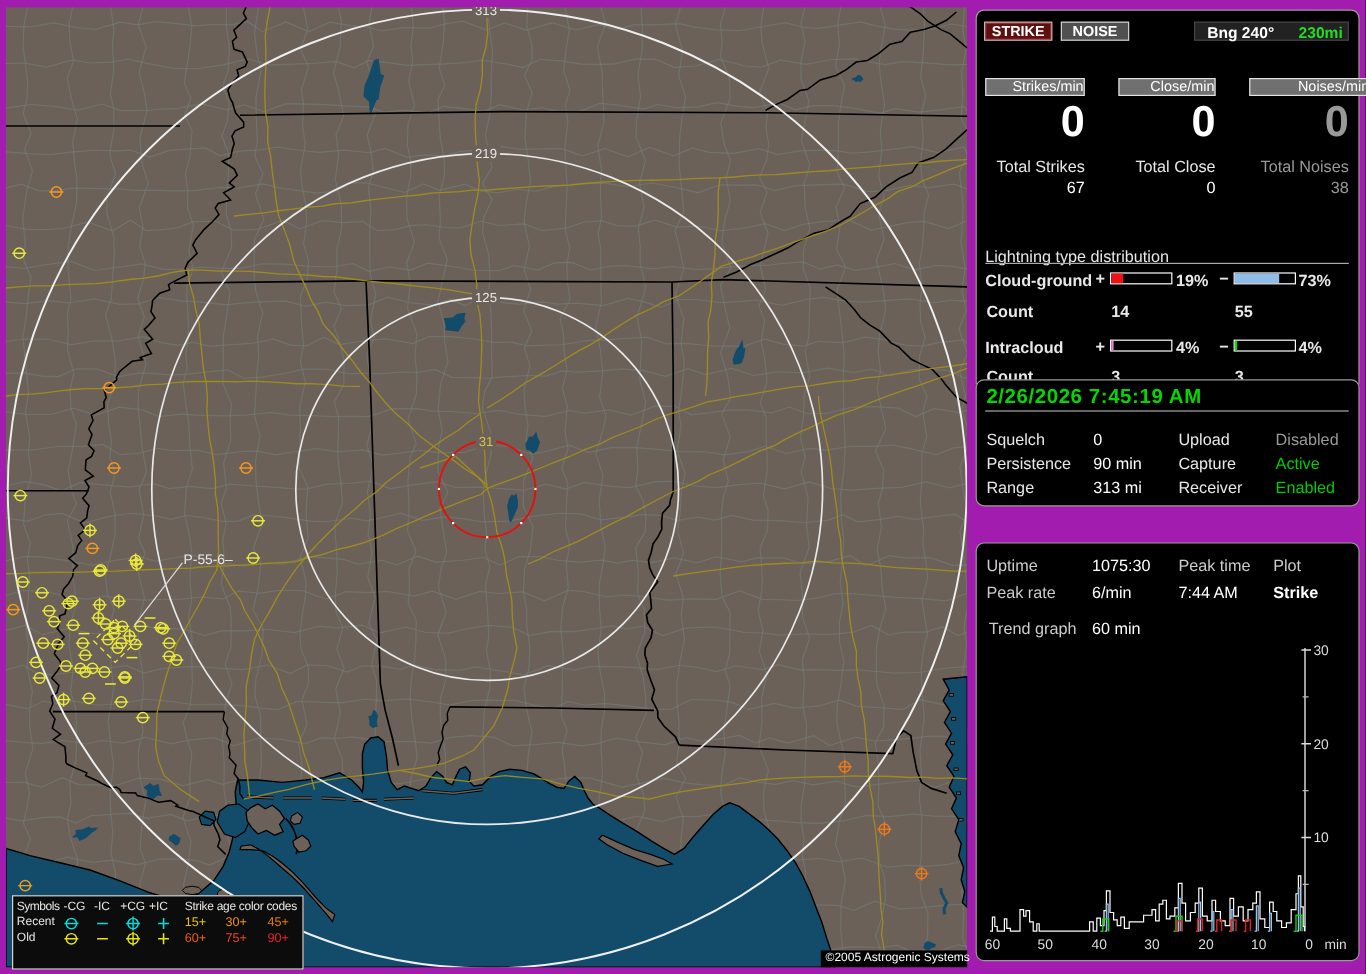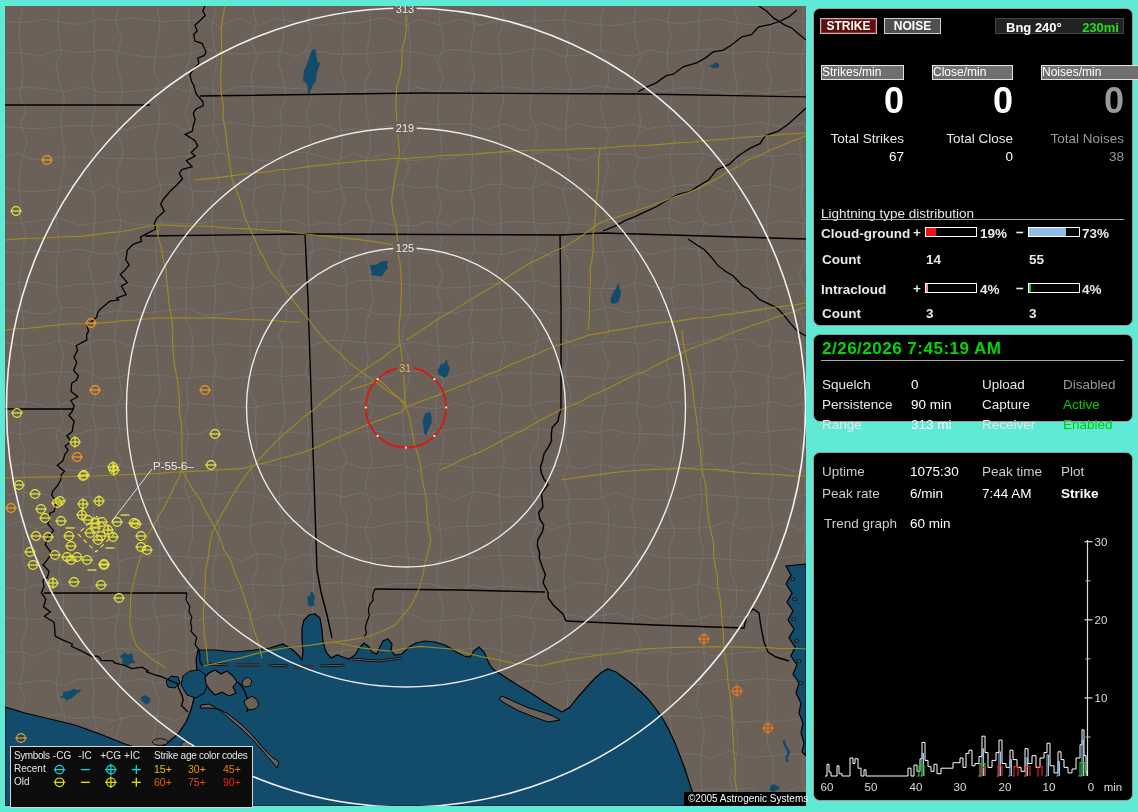--- a/index.html
+++ b/index.html
@@ -1,21 +1,21 @@
 <!DOCTYPE html>
 <html><head><meta charset="utf-8"><style>
 *{margin:0;padding:0;box-sizing:border-box}
 html,body{width:1138px;height:812px;background:#000;overflow:hidden;
   font-family:"Liberation Sans",sans-serif;}
-#stage{position:absolute;left:0;top:0;width:1138px;height:812px;background:#5eead4}
+#stage{position:absolute;left:0;top:0;width:1138px;height:812px;background:#a21caf}
 .abs{position:absolute}
 .panel{position:absolute;left:813px;width:320px;border:1px solid #9a9a9a;border-radius:7px;background:#000}
 .btn{position:absolute;text-align:center;color:#fff;font-weight:bold;font-size:12px;line-height:14px}
 .minbtn{position:absolute;background:#707070;border:1px solid #e2e2e2;color:#fff;
-  font-size:12px;text-align:left;line-height:13px;height:15px}
+  font-size:12px;text-align:right;line-height:13px;height:15px}
 .bigzero{position:absolute;font-size:36px;font-weight:bold;color:#fff;text-align:right;line-height:36px}
 .lbl{position:absolute;font-size:13.5px;color:#e8e8e8;white-space:nowrap}
 .val{position:absolute;font-size:13.5px;color:#fff;text-align:right;white-space:nowrap}
 .b{font-weight:bold}
 .gray{color:#999}
 .green{color:#00cc00}
 .bar{position:absolute;height:10px;width:52px;border:1px solid #fff;background:#000}
 .bar>div{height:100%}
 .legrow{position:absolute;font-size:10.5px;color:#e6e6e6;white-space:nowrap}
 </style></head><body>
@@ -399,21 +399,21 @@
  <div class="lbl b" style="left:202px;top:272px">−</div>
  <div class="bar" style="left:214px;top:274px">
         <div style="width:4%;background:#22cc22"></div>
       </div>
  <div class="lbl b" style="left:268px;top:273px">4%</div>
  <div class="lbl b" style="left:8px;top:297px">Count</div>
  <div class="lbl b" style="left:112px;top:297px">3</div>
  <div class="lbl b" style="left:215px;top:297px">3</div>
 </div>
 
-<div class="panel" style="top:334px;height:88px">
+<div class="panel" style="top:316px;height:106px">
  <div class="abs b" style="left:8px;top:4px;font-size:17px;color:#00d800;letter-spacing:0.5px">2/26/2026 7:45:19 AM</div>
  <div class="abs" style="left:7px;top:25px;width:303px;height:1px;background:#aaa"></div>
  <div class="lbl" style="left:8px;top:42px">Squelch</div>
  <div class="lbl" style="left:97px;top:42px;color:#fff">0</div>
  <div class="lbl" style="left:168px;top:42px">Upload</div>
  <div class="lbl gray" style="left:249px;top:42px">Disabled</div>
  <div class="lbl" style="left:8px;top:62px">Persistence</div>
  <div class="lbl" style="left:97px;top:62px;color:#fff">90 min</div>
  <div class="lbl" style="left:168px;top:62px">Capture</div>
  <div class="lbl green" style="left:249px;top:62px">Active</div>

